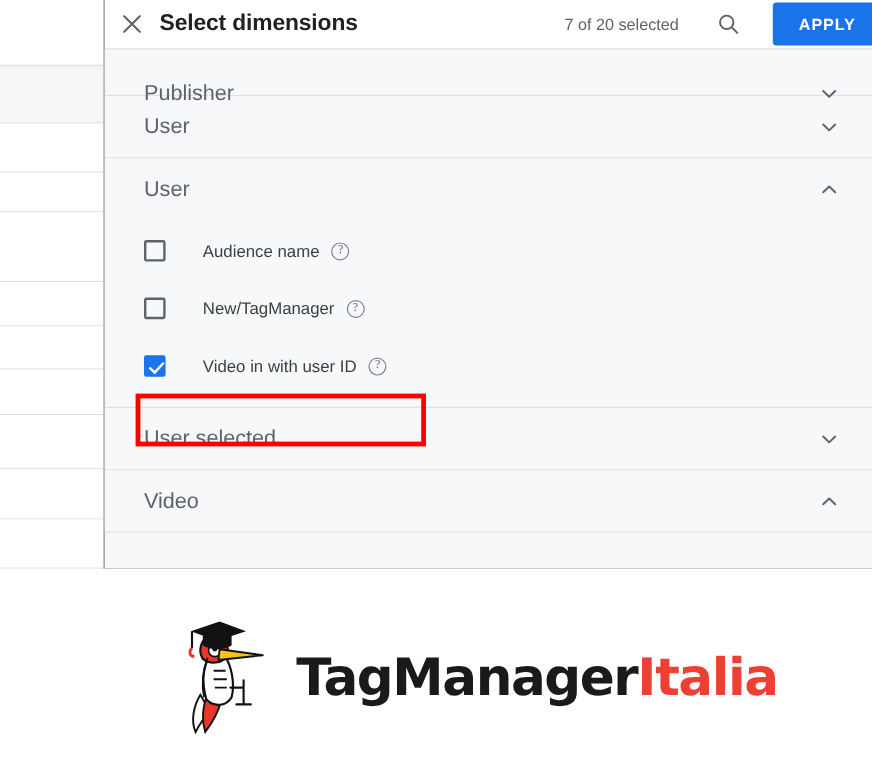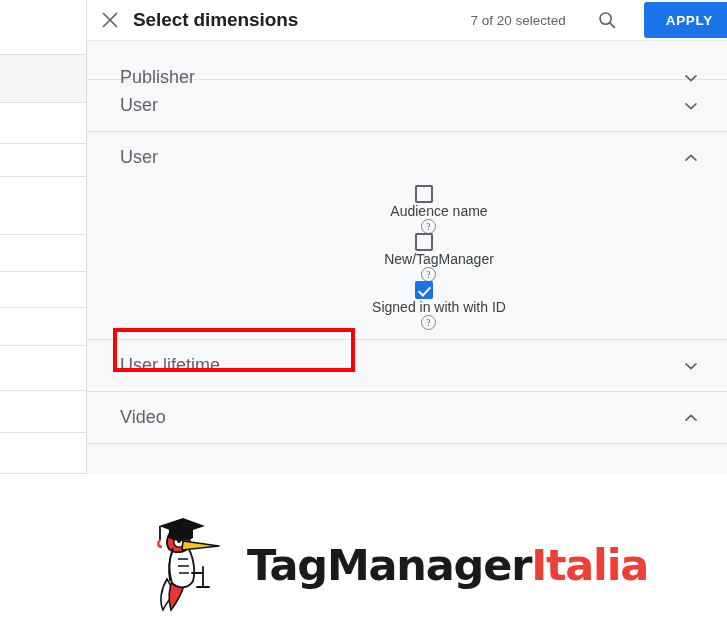--- a/index.html
+++ b/index.html
@@ -148,21 +148,20 @@
 
   .section-items { padding: 2px 0 10px 0; }
 
   .dim-row {
     height: 48px;
     display: flex;
     align-items: center;
     padding-left: 33px;
     cursor: pointer;
     position: relative;
-    flex-direction: column;
   }
 
   .cb {
     width: 18px; height: 18px;
     border: 2px solid #5f6368;
     border-radius: 2px;
     background: transparent;
     flex: 0 0 auto;
     position: relative;
   }
@@ -324,28 +323,28 @@
               <div class="dim-label">Audience name</div>
               <div class="help-icon">?</div>
             </div>
             <div class="dim-row">
               <div class="cb"></div>
               <div class="dim-label">New/TagManager</div>
               <div class="help-icon">?</div>
             </div>
             <div class="dim-row">
               <div class="cb checked"></div>
-              <div class="dim-label">Signed in with with ID</div>
+              <div class="dim-label">Video in with user ID</div>
               <div class="help-icon">?</div>
             </div>
           </div>
         </div>
         <div class="section">
           <div class="section-head">
-            <div class="section-title">User lifetime</div>
+            <div class="section-title">User selected</div>
             <div class="chev">
               <svg width="16" height="16" viewBox="0 0 16 16">
                 <path d="M3 5.8 L8 10.6 L13 5.8" stroke="#5f6368" stroke-width="1.6" fill="none" stroke-linecap="round" stroke-linejoin="round"></path>
               </svg>
             </div>
           </div>
         </div>
         <div class="section">
           <div class="section-head">
             <div class="section-title">Video</div>

